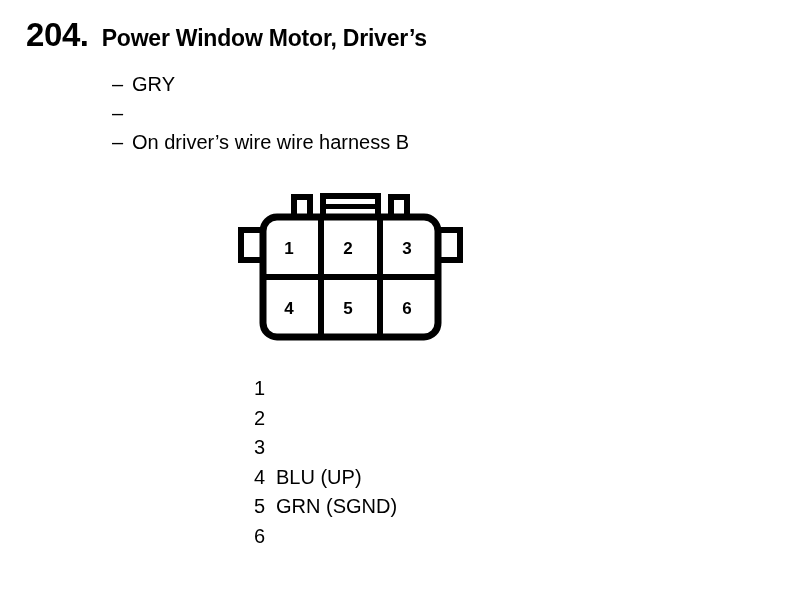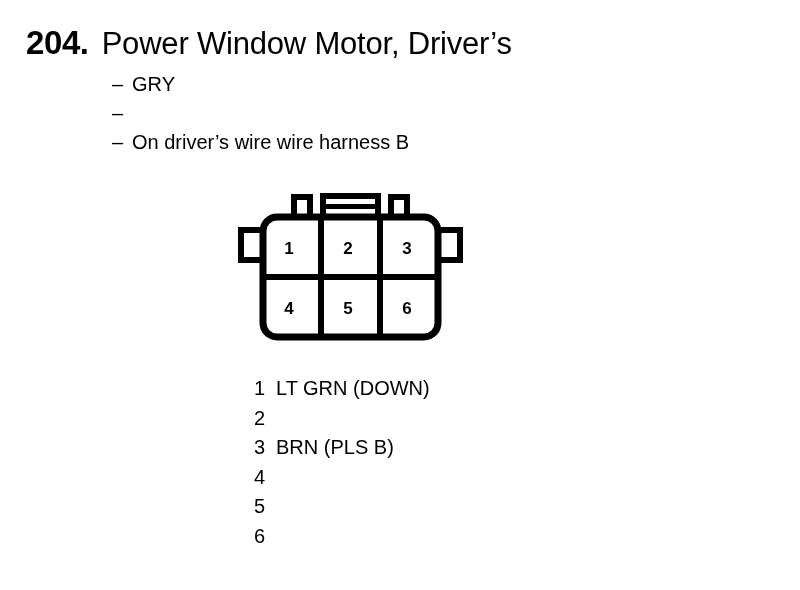--- a/index.html
+++ b/index.html
@@ -14,34 +14,34 @@
     overflow: hidden;
     font-family: "Liberation Sans", sans-serif;
     color: #000000;
     -webkit-font-smoothing: none;
   }
 
   
   .title-row {
     position: absolute;
     left: 26px;
-    top: 24px;
+    top: 16px;
     display: flex;
     align-items: baseline;
     white-space: nowrap;
   }
   .title-num {
     font-size: 33px;
     font-weight: bold;
     letter-spacing: -0.4px;
     margin-right: 13px;
   }
   .title-text {
-    font-size: 31px;
-    font-weight: normal;
+    font-size: 23px;
+    font-weight: bold;
     letter-spacing: -0.2px;
   }
 
   
   .bullets {
     position: absolute;
     left: 112px;
     top: 70px;
   }
   .bullet-line {
@@ -151,31 +151,31 @@
     <text class="pin-num" x="182" y="74" text-anchor="middle">3</text>
     <text class="pin-num" x="64" y="134" text-anchor="middle">4</text>
     <text class="pin-num" x="123" y="134" text-anchor="middle">5</text>
     <text class="pin-num" x="182" y="134" text-anchor="middle">6</text>
   </svg>
 </div>
 
 <div class="legend">
   <div class="legend-row">
     <span class="legend-num">1</span>
-    <span>LT GRN (DOWN)</span>
   </div>
   <div class="legend-row">
     <span class="legend-num">2</span>
   </div>
   <div class="legend-row">
     <span class="legend-num">3</span>
-    <span>BRN (PLS B)</span>
   </div>
   <div class="legend-row">
     <span class="legend-num">4</span>
+    <span>BLU (UP)</span>
   </div>
   <div class="legend-row">
     <span class="legend-num">5</span>
+    <span>GRN (SGND)</span>
   </div>
   <div class="legend-row">
     <span class="legend-num">6</span>
   </div>
 </div>
 
 </body></html>

